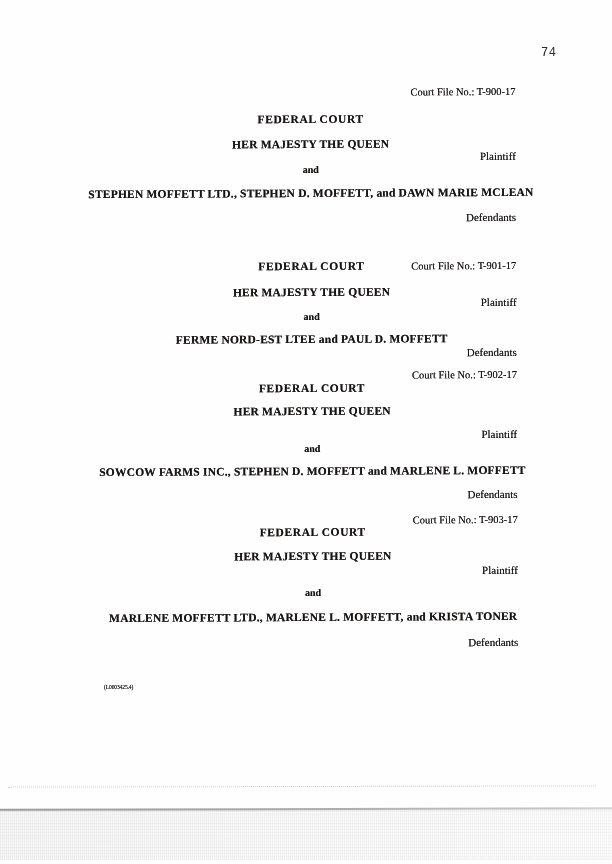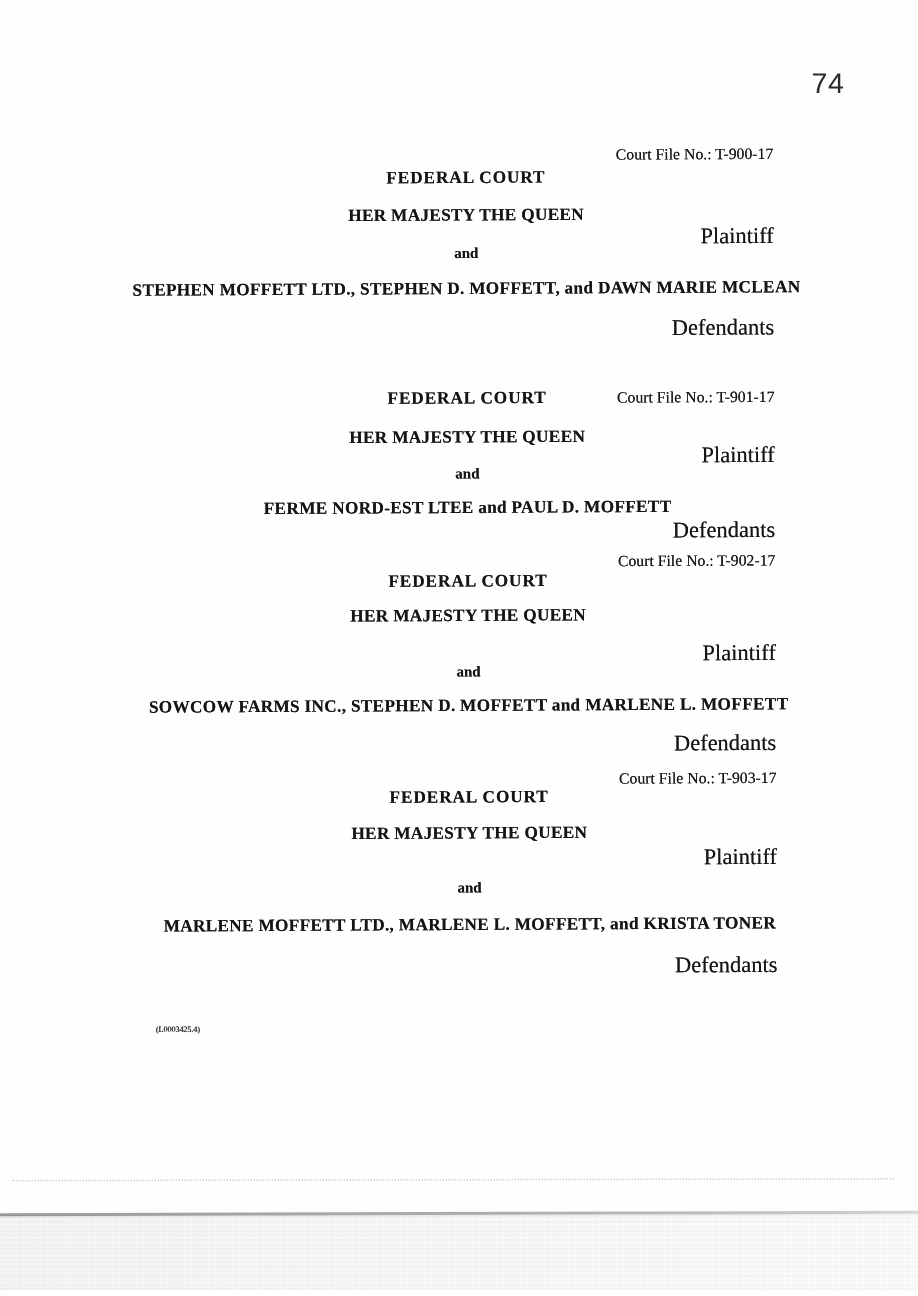--- a/index.html
+++ b/index.html
@@ -8,22 +8,22 @@
     width: 612px;
     height: 864px;
     background: #fffefe;
     overflow: hidden;
     font-family: "Liberation Serif", "DejaVu Serif", serif;
   }
   .page-number {
     position: absolute;
     left: 541px;
     top: 46px;
-    font-family: Liberation Sans, sans-serif;
-    font-size: 19px;
+    font-family: Liberation Mono, monospace;
+    font-size: 12px;
     color: #2b2b2b;
     letter-spacing: 0.5px;
   }
   .captions {
     position: absolute;
     left: 0; top: 0; right: 0; bottom: 0;
     transform: rotate(-0.3deg);
     transform-origin: 50% 45%;
   }
   .row {
@@ -31,21 +31,21 @@
     white-space: nowrap;
     color: #171513;
     text-shadow: 0 0 0.4px rgba(25,22,20,0.75);
     line-height: 1;
   }
   .center { left: 6px; right: -6px; text-align: center; }
   .right  { right: 95px; text-align: right; }
   .file-no      { font-size: 10.5px; font-weight: 500; }
   .court-heading{ font-size: 11.5px; font-weight: bold; letter-spacing: 0.6px; }
   .party-name   { font-size: 11.5px; font-weight: bold; letter-spacing: 0.2px; }
-  .side-label   { font-size: 15px; margin-left: 46px; }
+  .side-label   { font-size: 11px; margin-left: 46px; }
   .conjunction  { font-size: 10px; font-weight: bold; }
   .footer-id {
     position: absolute;
     left: 104px;
     top: 684px;
     font-size: 5.5px;
     color: #1c1a18;
     letter-spacing: -0.1px;
     text-shadow: 0 0 0.5px rgba(20,20,20,0.8);
   }
@@ -78,21 +78,21 @@
       linear-gradient(to right, rgba(0,0,0,0.025), rgba(0,0,0,0.008) 70%, rgba(0,0,0,0) 92%);
   }
 </style>
 </head>
 <body>
 
 <div class="page">
   <div class="page-number">74</div>
 
   <div class="captions" id="captions">
-      <div class="row right file-no" style="top: 100px; text-align: right;">Court File No.: T-900-17</div>
+      <div class="row right file-no" style="top: 88px; text-align: right;">Court File No.: T-900-17</div>
       <div class="row center court-heading" style="top: 114px;">FEDERAL COURT</div>
       <div class="row center party-name" style="top: 139px;">HER MAJESTY THE QUEEN</div>
       <div class="row right side-label" style="top: 152px;">Plaintiff</div>
       <div class="row center conjunction" style="top: 165px;">and</div>
       <div class="row center party-name" style="top: 188px;">STEPHEN MOFFETT LTD., STEPHEN D. MOFFETT, and DAWN MARIE MCLEAN</div>
       <div class="row right side-label" style="top: 213px;">Defendants</div>
       <div class="row right file-no" style="top: 237px; margin-top: 25px;">Court File No.: T-901-17</div>
       <div class="row center court-heading" style="top: 261px;">FEDERAL COURT</div>
       <div class="row center party-name" style="top: 287px;">HER MAJESTY THE QUEEN</div>
       <div class="row right side-label" style="top: 298px;">Plaintiff</div>

